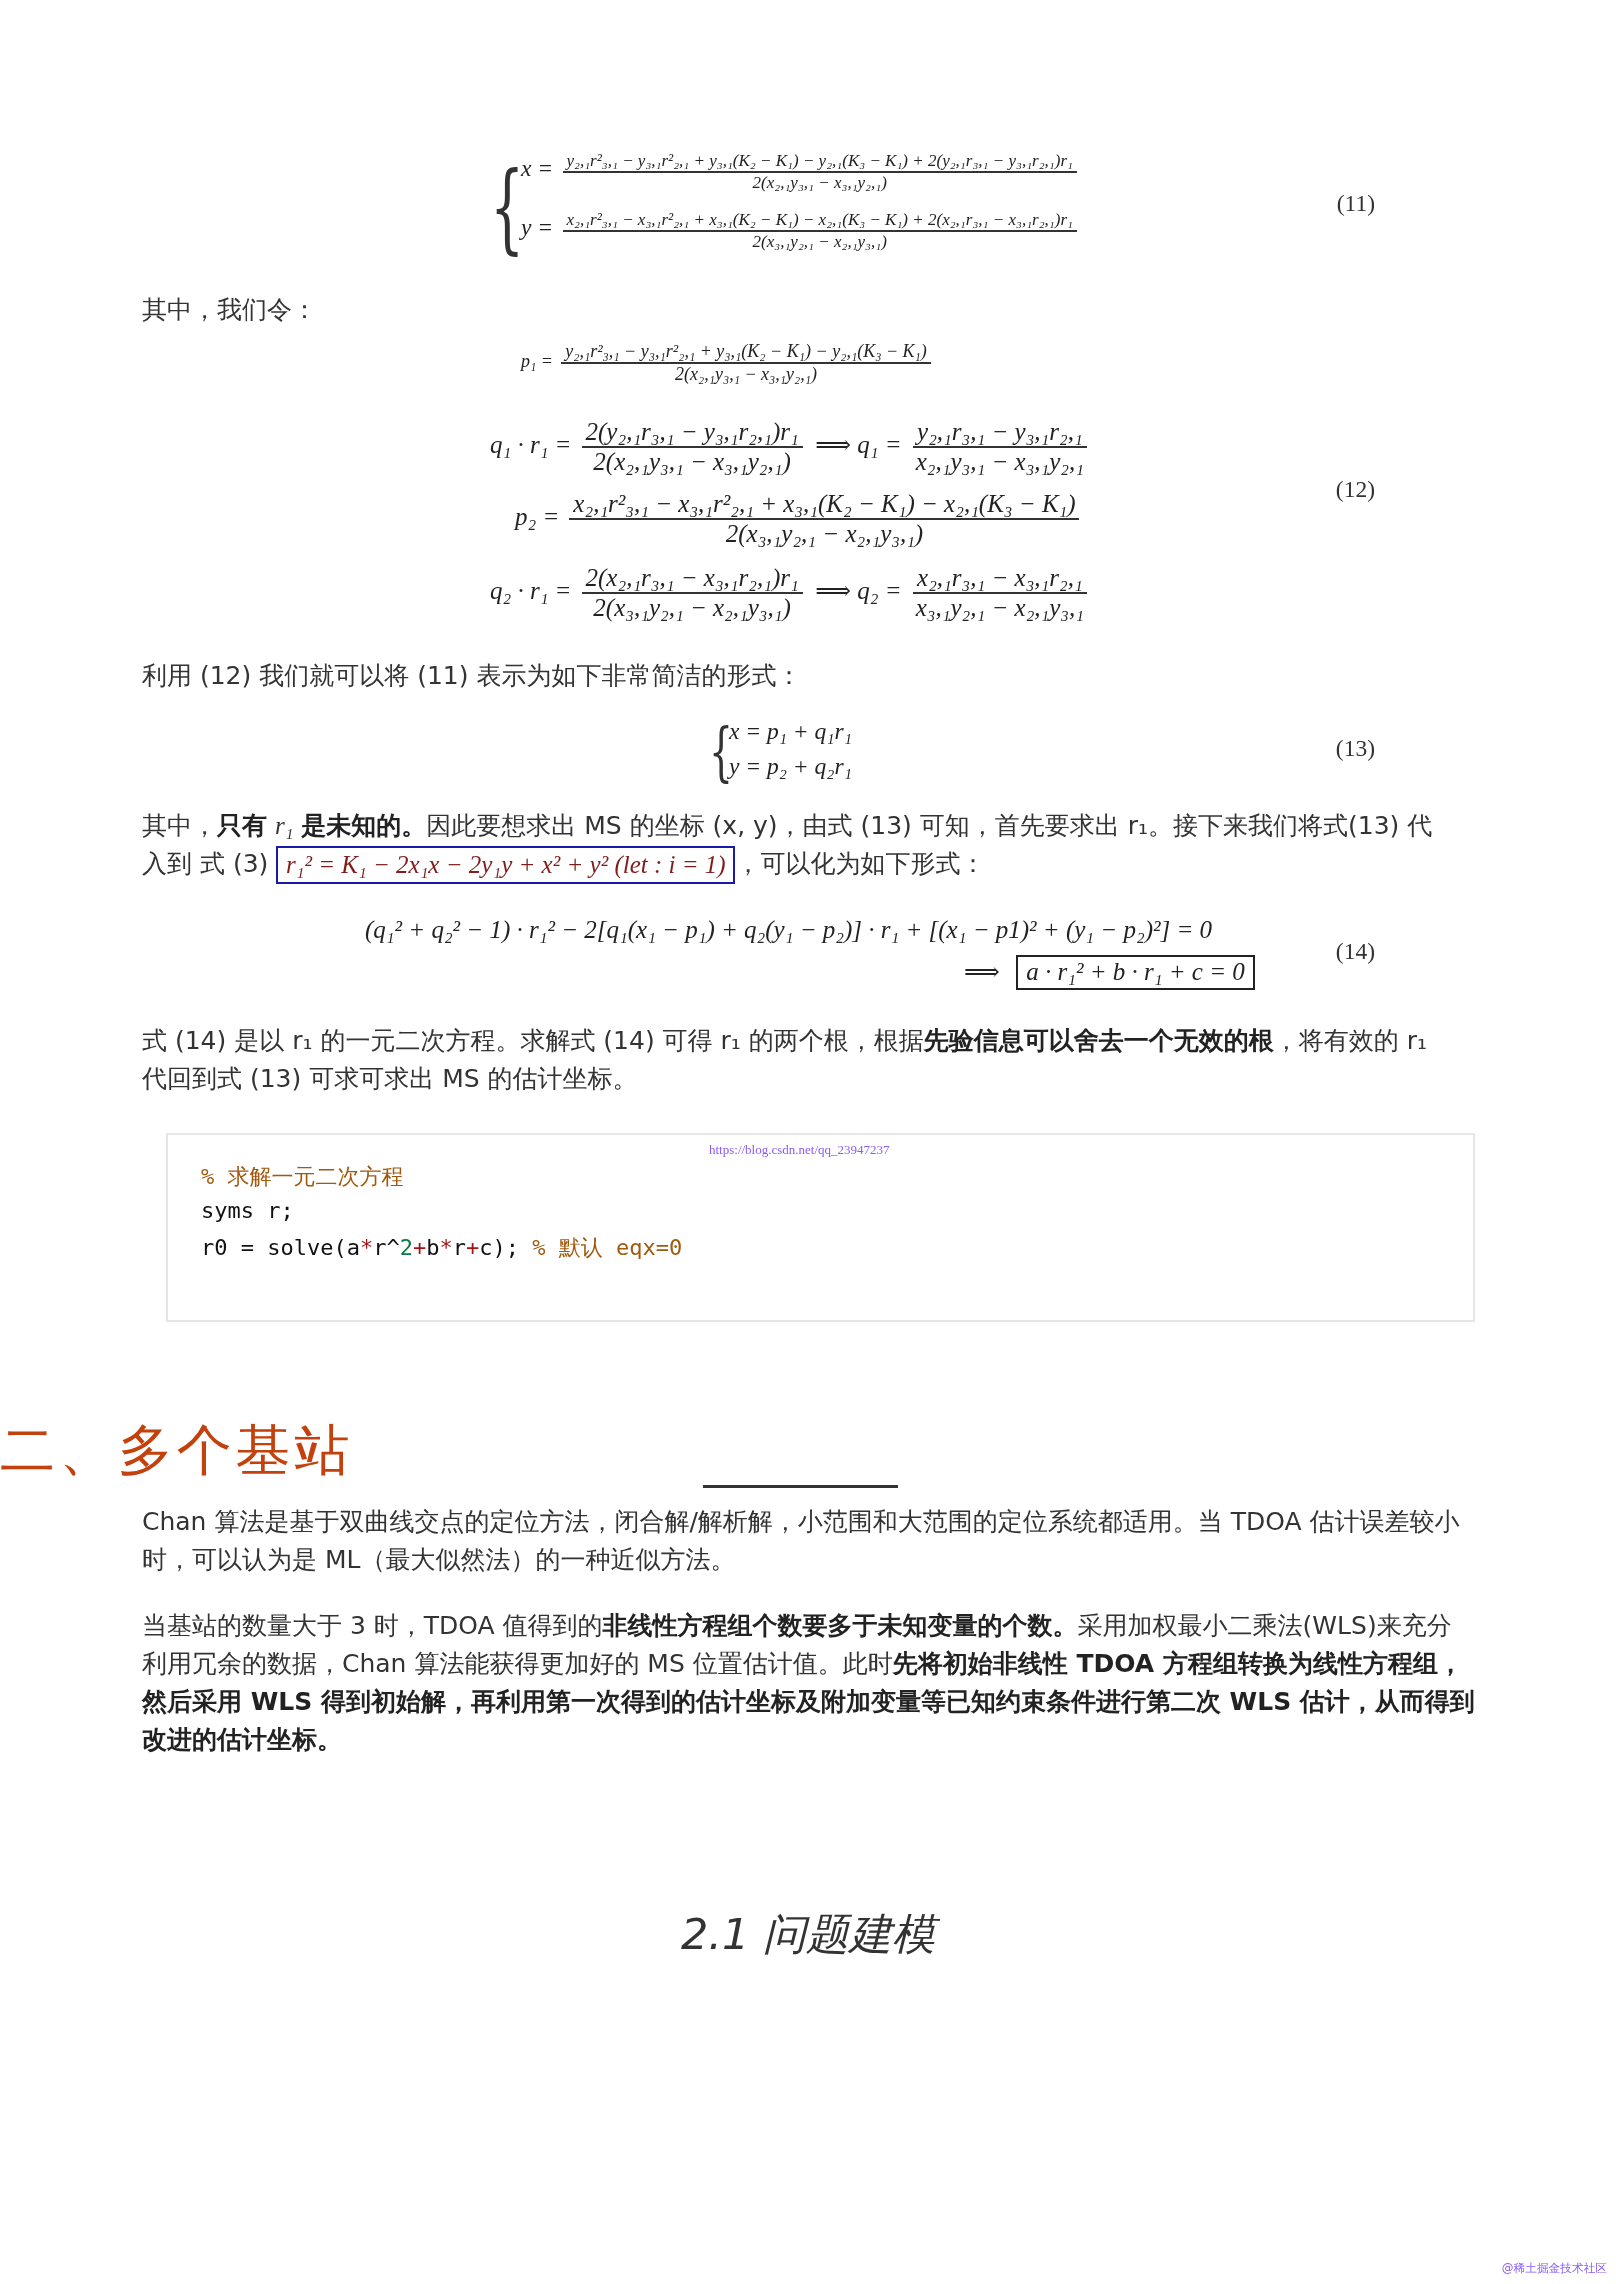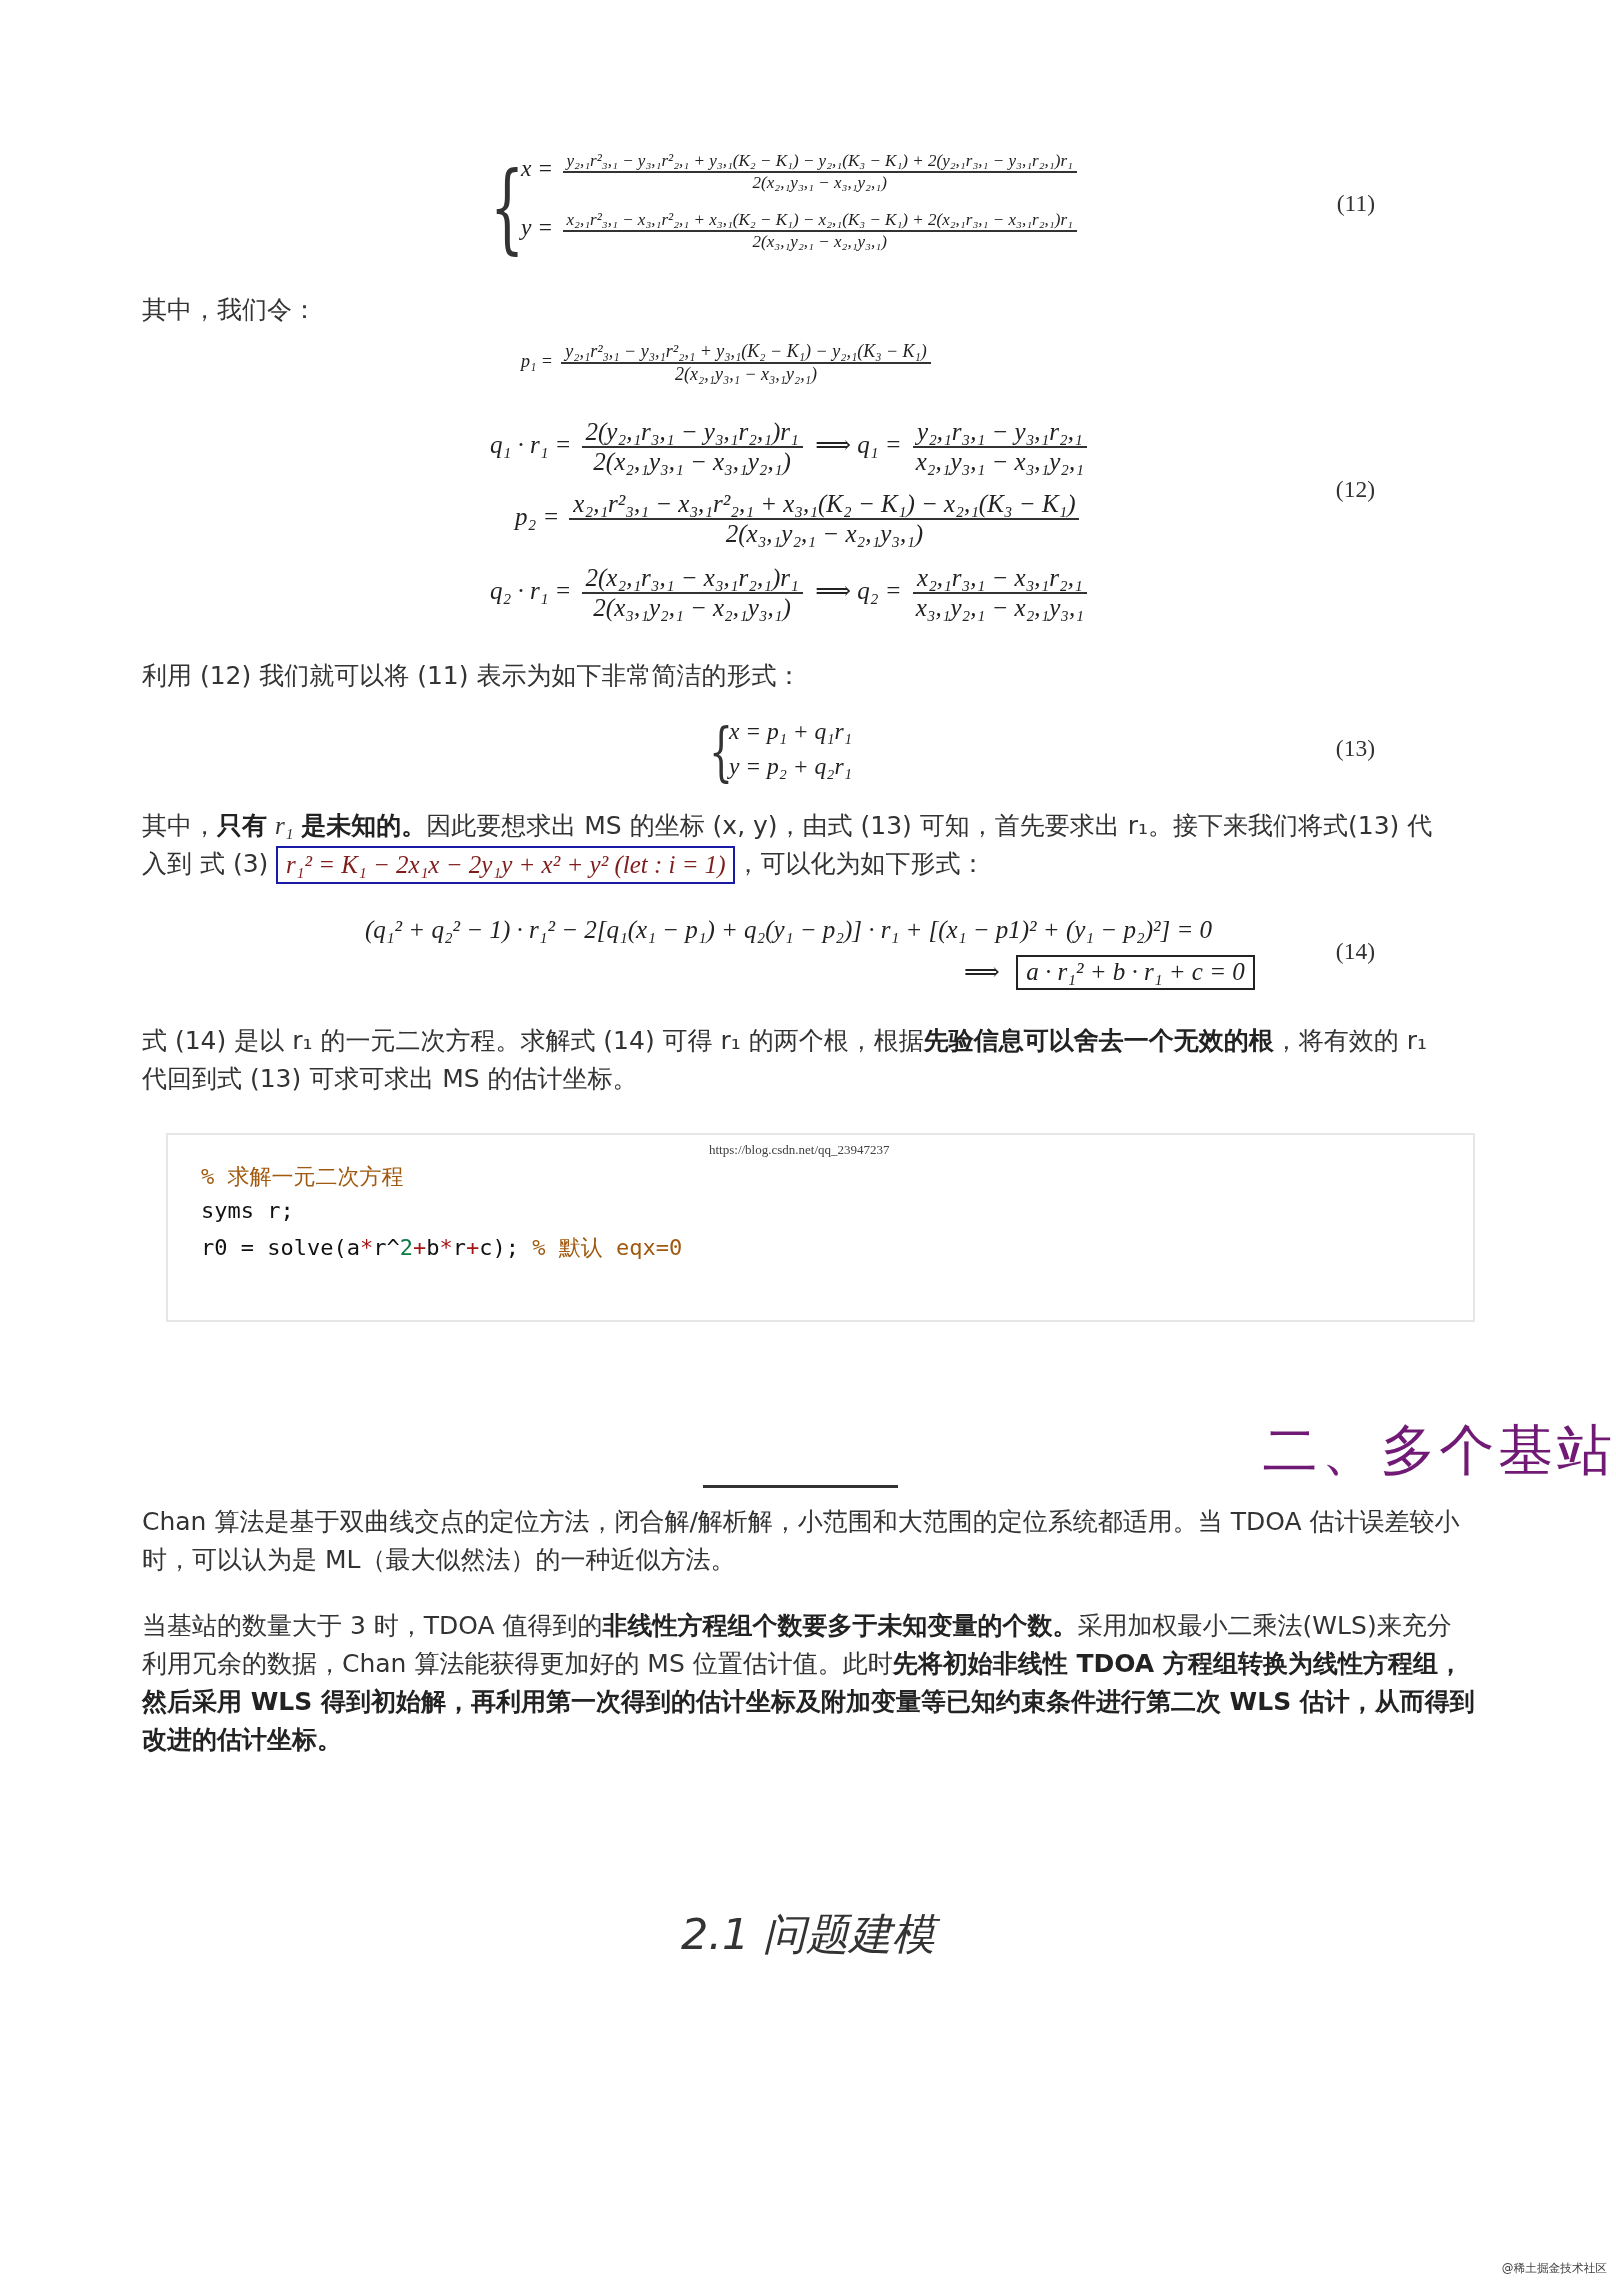--- a/index.html
+++ b/index.html
@@ -28,24 +28,24 @@
   .eqline { position: absolute; white-space: nowrap; font-family: "Liberation Serif", "DejaVu Serif", serif; color: #222; }
   .code-block {
     position: absolute; left: 166px; top: 1133px; width: 1309px; height: 189px;
     border: 2px solid #e6e6e6; background: #fff; box-sizing: border-box;
     font-family: "DejaVu Sans Mono", "Liberation Mono", monospace; font-size: 22px;
   }
   .code-line { position: absolute; left: 33px; white-space: pre; color: #111; }
   .cm { color: #a0590e; }
   .op { color: #a31515; }
   .num2 { color: #0b7a43; }
-  .wm { position: absolute; color: #404040; font-family: "Liberation Serif", serif; }
+  .wm { position: absolute; color: #8b5cf6; font-family: "Liberation Serif", serif; }
   .h1 {
-    position: absolute; left: 0; width: 1616px; top: 1414px; text-align: right;
-    font-size: 55px; color: #701a75; letter-spacing: 3.9px;
+    position: absolute; left: 0; width: 1616px; top: 1414px; text-align: left;
+    font-size: 55px; color: #c2410c; letter-spacing: 3.9px;
   }
   .h1-underline { position: absolute; left: 703px; top: 1485px; width: 195px; height: 2.6px; background: #333; }
   .h2 {
     position: absolute; left: 0; width: 1616px; top: 1906px; text-align: center;
     font-size: 43px; color: #333; font-style: italic;
   }
   .boxed-blue {
     display: inline-block; border: 2.6px solid #1a1aa8; padding: 0 7.8px; color: #7f1d1d;
     font-family: "Liberation Serif", serif; font-style: italic; line-height: 34px; vertical-align: middle;
   }

